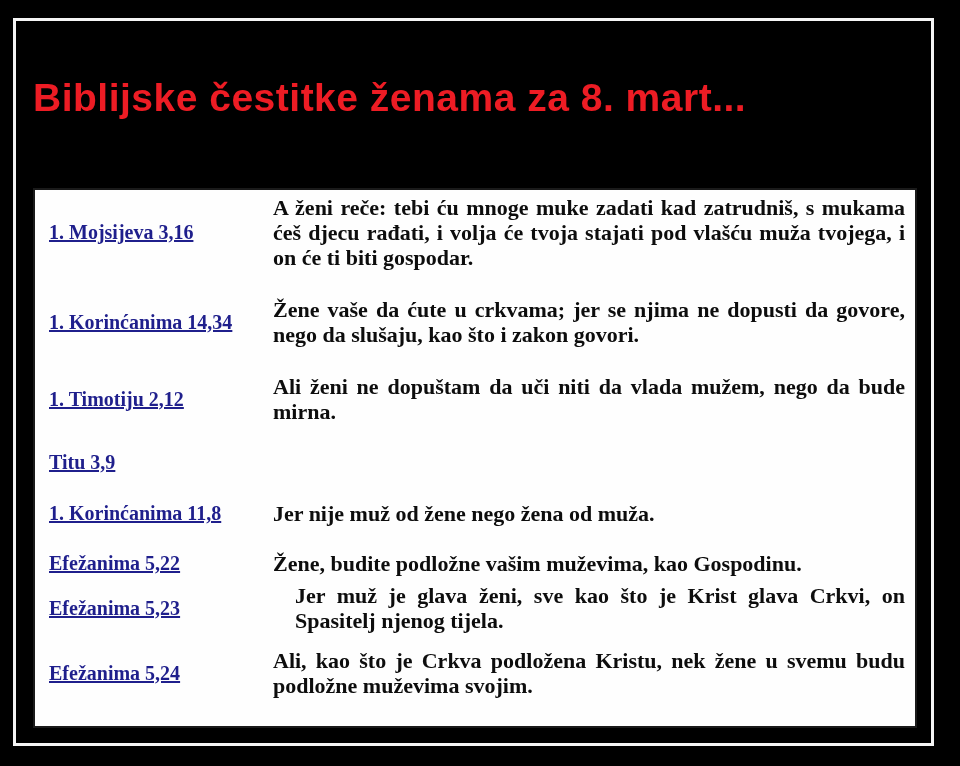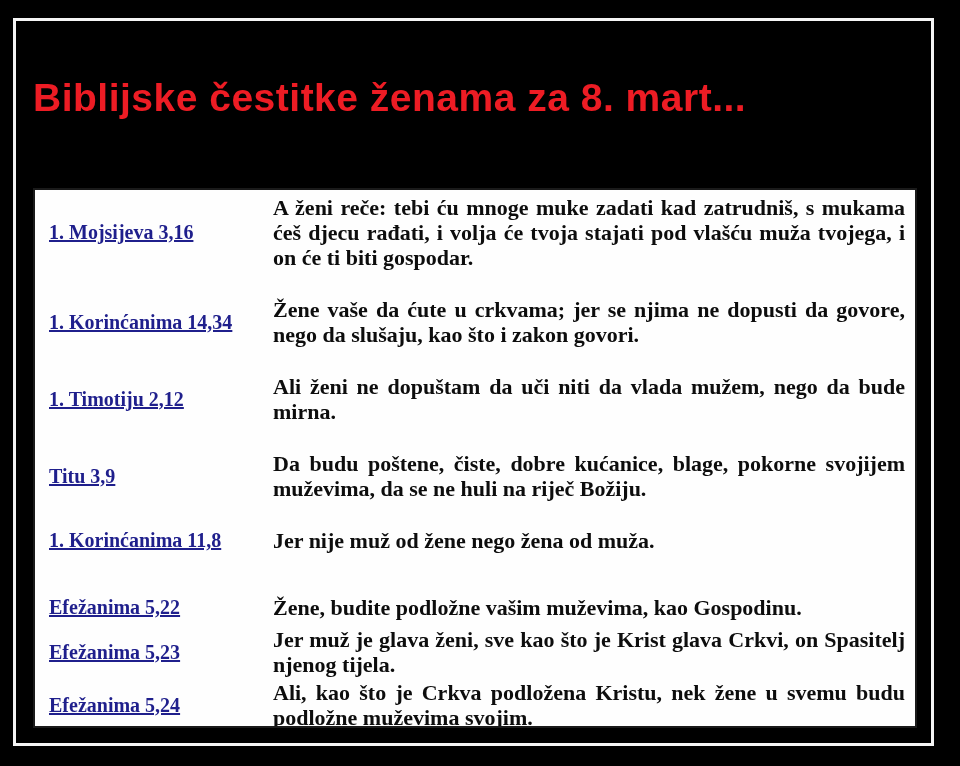--- a/index.html
+++ b/index.html
@@ -36,23 +36,23 @@
     background: #fefefe;
     border: 2px solid #1a1a1a;
     padding: 5px 10px 4px 10px;
     overflow: hidden;
   }
   .row {
     display: flex;
     align-items: center;
     margin-bottom: 27px;
   }
-  .row:nth-child(5) { margin-bottom: 42px; }
+  .row:nth-child(5) { margin-bottom: 25px; }
   .row:nth-child(6) { margin-bottom: 7px; }
-  .row:nth-child(7) { margin-bottom: 3px; }
+  .row:nth-child(7) { margin-bottom: 15px; gap: 22px; }
   .row:nth-child(8) { margin-bottom: 0; }
   .ref-cell {
     flex: 0 0 228px;
     padding-left: 4px;
     box-sizing: border-box;
   }
   .ref-link {
     font-family: "Liberation Serif", serif;
     font-weight: bold;
     font-size: 20px;
@@ -97,21 +97,20 @@
     <div class="ref-cell">
       <a class="ref-link">1. Timotiju 2,12</a>
     </div>
     <div class="text-cell">Ali ženi ne dopuštam da uči niti da vlada mužem, nego da bude mirna.</div>
   </div>
 
   <div class="row">
     <div class="ref-cell">
       <a class="ref-link">Titu 3,9</a>
     </div>
-    <div class="text-cell">Da budu poštene, čiste, dobre kućanice, blage, pokorne svojijem muževima, da se ne huli na riječ Božiju.</div>
   </div>
 
   <div class="row">
     <div class="ref-cell">
       <a class="ref-link">1. Korinćanima 11,8</a>
     </div>
     <div class="text-cell">Jer nije muž od žene nego žena od muža.</div>
   </div>
 
   <div class="row">

